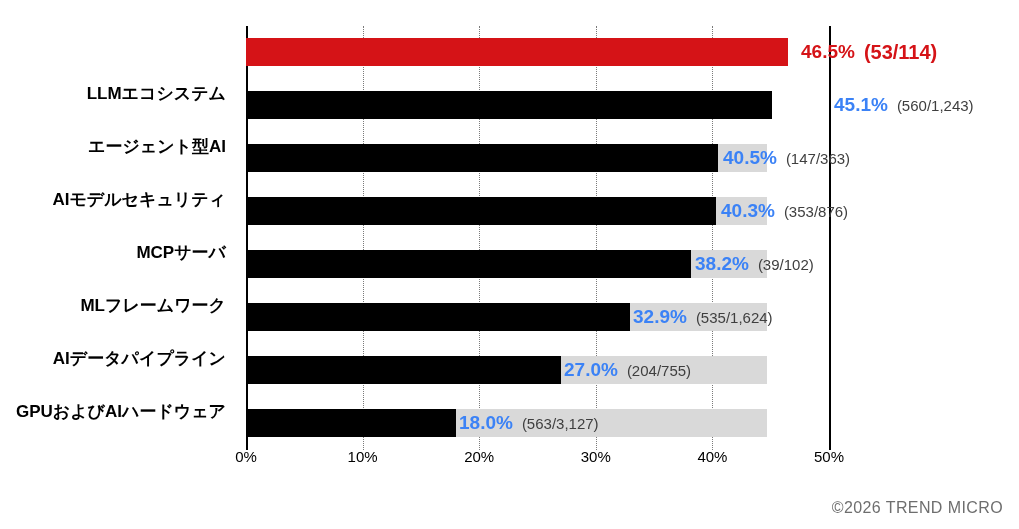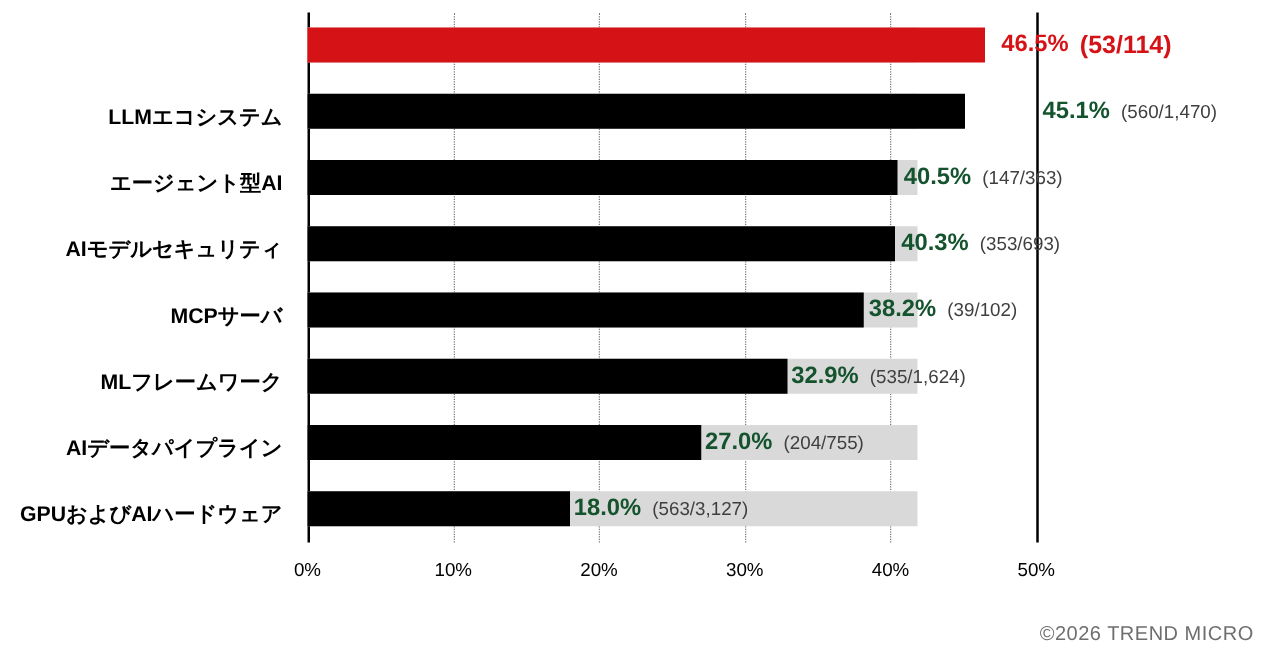--- a/index.html
+++ b/index.html
@@ -21,23 +21,24 @@
     left: 0;
     top: 0;
     width: 1019px;
     height: 529px;
   }
 
   
   .plot-area {
     position: absolute;
     left: 246px;
-    top: 10px;
+    top: 26px;
     width: 488px;   
     height: 424px;
+    padding-left: 33px;
   }
 
   
   .gridline {
     position: absolute;
     top: 0;
     bottom: 0;
     width: 0;
     border-left: 1px dotted #7a7a7a;
   }
@@ -110,21 +111,21 @@
     top: 12px;
     height: 28px;
     display: flex;
     align-items: center;
     white-space: nowrap;
     gap: 9px;
   }
   .value-pct {
     font-size: 19px;
     font-weight: bold;
-    color: #14532d;
+    color: #3b82f6;
   }
   .value-frac {
     font-size: 15px;
     color: #3f3f3f;
   }
   .row.highlight .value-pct {
     color: #d51317;
   }
   .row.highlight .value-frac {
     color: #d51317;
@@ -192,39 +193,39 @@
           <span class="value-pct">46.5%</span>
           <span class="value-frac">(53/114)</span>
         </div>
       </div>
 
       <div class="row" style="top:53px;">
         <div class="track"></div>
         <div class="bar" style="width:525.9px;"></div>
         <div class="value-group" style="left:588px;">
           <span class="value-pct">45.1%</span>
-          <span class="value-frac">(560/1,470)</span>
+          <span class="value-frac">(560/1,243)</span>
         </div>
       </div>
 
       <div class="row" style="top:106px;">
         <div class="track"></div>
         <div class="bar" style="width:472.2px;"></div>
         <div class="value-group" style="left:477px;">
           <span class="value-pct">40.5%</span>
           <span class="value-frac">(147/363)</span>
         </div>
       </div>
 
       <div class="row" style="top:159px;">
         <div class="track"></div>
         <div class="bar" style="width:469.9px;"></div>
         <div class="value-group" style="left:475px;">
           <span class="value-pct">40.3%</span>
-          <span class="value-frac">(353/693)</span>
+          <span class="value-frac">(353/876)</span>
         </div>
       </div>
 
       <div class="row" style="top:212px;">
         <div class="track"></div>
         <div class="bar" style="width:445.4px;"></div>
         <div class="value-group" style="left:449px;">
           <span class="value-pct">38.2%</span>
           <span class="value-frac">(39/102)</span>
         </div>

